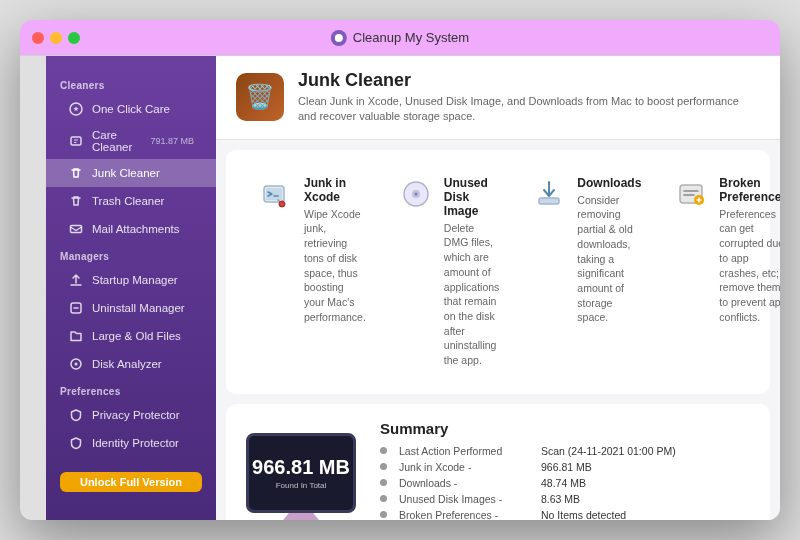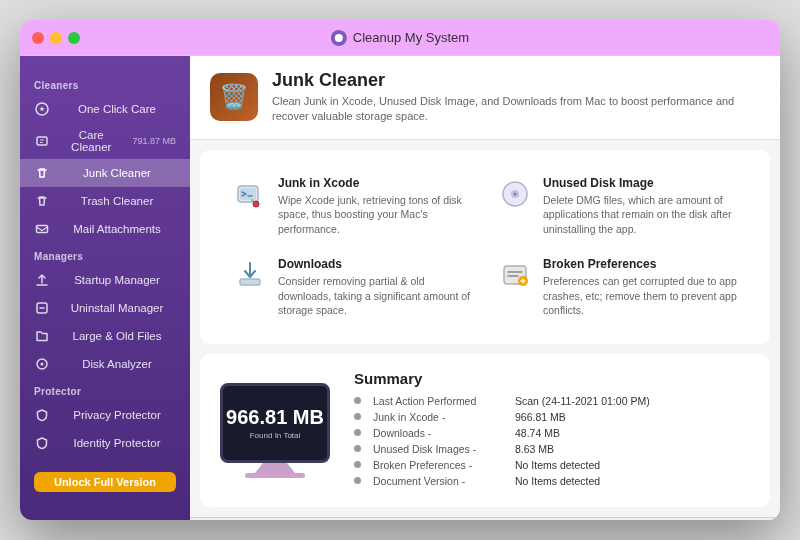--- a/index.html
+++ b/index.html
@@ -79,39 +79,39 @@
     }
 
     
     .sidebar {
       width: 170px;
       background: linear-gradient(180deg, #6b3fa0 0%, #4a2a7a 100%);
       display: flex;
       flex-direction: column;
       padding: 16px 0;
       flex-shrink: 0;
+      margin-left: 26px;
     }
     .sidebar-section-label {
       color: rgba(255,255,255,0.7);
       font-size: 10px;
       font-weight: 600;
       text-transform: none;
       padding: 8px 14px 4px 14px;
       letter-spacing: 0.3px;
     }
     .sidebar-item {
       display: flex;
       align-items: center;
       gap: 8px;
-      padding: 6px 14px;
+      padding: 6px 22px;
       cursor: pointer;
       color: rgba(255,255,255,0.85);
       font-size: 12px;
       border-radius: 0;
-      text-align: center;
     }
     .sidebar-item.active {
       background: rgba(255,255,255,0.25);
       color: white;
     }
     .sidebar-item-icon {
       width: 16px;
       height: 16px;
       flex-shrink: 0;
       display: flex;
@@ -181,22 +181,22 @@
     .content-header-text p {
       font-size: 11px;
       color: #666;
       line-height: 1.4;
       max-width: 480px;
     }
 
     
     .feature-grid {
       display: grid;
-      grid-template-columns: 1fr 1fr;
-      gap: 0;
+      grid-template-columns: 1fr 1fr 1fr 1fr;
+      gap: 8px;
       padding: 16px 20px;
       background: white;
       margin: 10px;
       border-radius: 10px;
     }
     .feature-item {
       display: flex;
       align-items: flex-start;
       gap: 10px;
       padding: 10px 12px;
@@ -427,21 +427,21 @@
       <div class="sidebar-item">
         <div class="sidebar-item-icon">
           <svg width="14" height="14" viewBox="0 0 14 14" fill="none">
             <circle cx="7" cy="7" r="5" stroke="rgba(255,255,255,0.8)" stroke-width="1.5"></circle>
             <circle cx="7" cy="7" r="1.5" fill="rgba(255,255,255,0.8)"></circle>
           </svg>
         </div>
         <span class="sidebar-item-text">Disk Analyzer</span>
       </div>
 
-      <div class="sidebar-section-label">Protector</div>
+      <div class="sidebar-section-label">Preferences</div>
 
       <div class="sidebar-item">
         <div class="sidebar-item-icon">
           <svg width="14" height="14" viewBox="0 0 14 14" fill="none">
             <path d="M7 2l4.5 2v3.5c0 2.5-2 4.5-4.5 5C4.5 12 2.5 10 2.5 7.5V4L7 2z" stroke="rgba(255,255,255,0.8)" stroke-width="1.5" stroke-linejoin="round"></path>
           </svg>
         </div>
         <span class="sidebar-item-text">Privacy Protector</span>
       </div>
 

